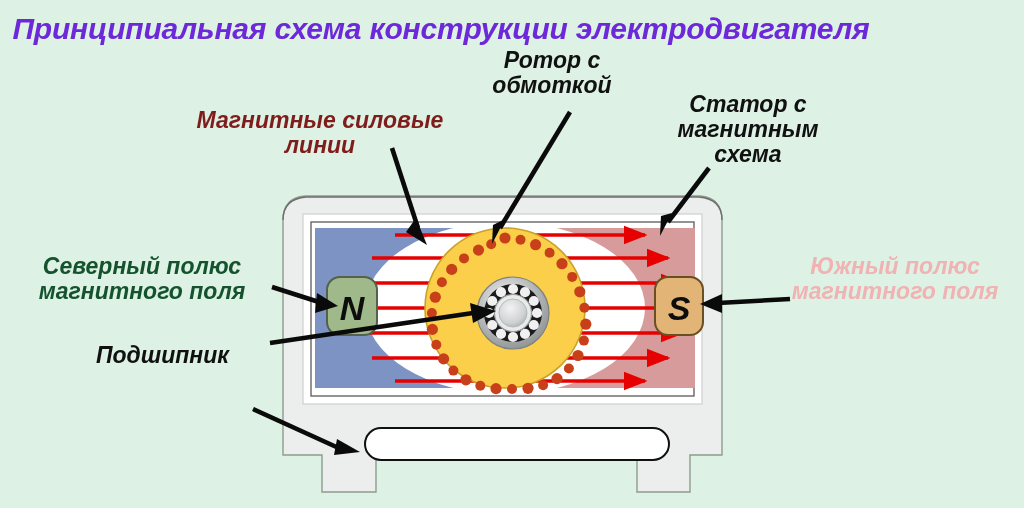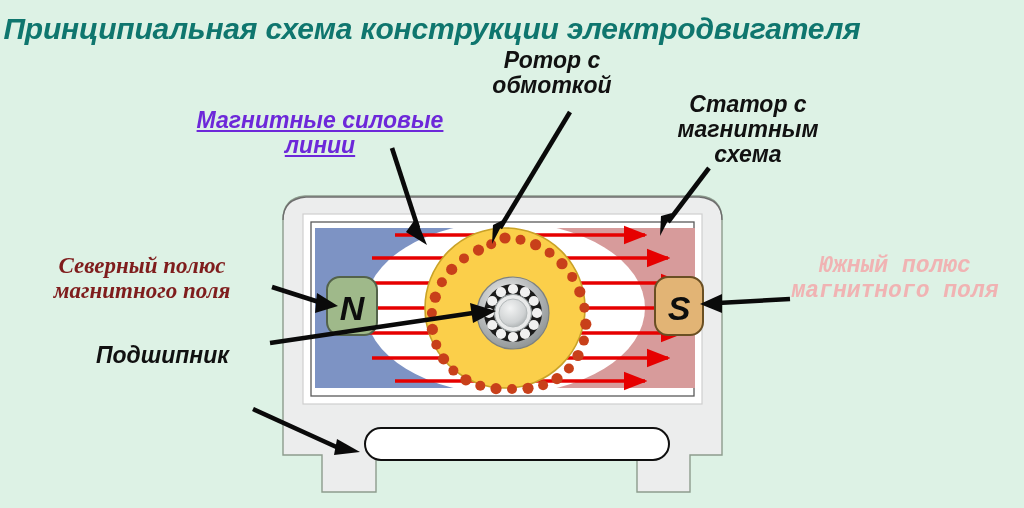--- a/index.html
+++ b/index.html
@@ -6,28 +6,28 @@
   body{
     width:1024px;height:508px;overflow:hidden;
     background:#ddf2e5;
     font-family:"Liberation Sans","DejaVu Sans",sans-serif;
   }
   #stage{position:relative;width:1024px;height:508px;}
   #diagram{position:absolute;inset:0;width:1024px;height:508px;}
 
   .lbl{position:absolute;font-weight:bold;font-style:italic;line-height:1.08;white-space:pre-line;}
   .lbl.blk{color:#111111;}
-  .lbl.red{color:#6d28d9;text-decoration:underline;}
-  .lbl.blue{color:#7f1d1d;font-family:Liberation Serif, serif;}
-  .lbl.pink{color:#f0b3b3;font-family:Liberation Mono, monospace;}
+  .lbl.red{color:#7f1d1d;}
+  .lbl.blue{color:#14532d;}
+  .lbl.pink{color:#f0b3b3;}
 
   #title{
     left:0;top:12px;width:864px;text-align:center;
-    font-size:30px;letter-spacing:-0.2px;color:#0f766e;
-    font-weight:bold;font-style:italic;position:absolute;
+    font-size:30px;letter-spacing:-0.2px;color:#6d28d9;
+    font-weight:bold;font-style:italic;position:absolute;padding-left:9px;
   }
   #rotor-label{left:462px;top:48px;width:180px;text-align:center;font-size:23px;}
   #stator-label{left:648px;top:92px;width:200px;text-align:center;font-size:23px;}
   #fieldlines-label{left:160px;top:108px;width:320px;text-align:center;font-size:23px;}
   #north-label{left:8px;top:254px;width:268px;text-align:center;font-size:23px;}
   #south-label{left:770px;top:254px;width:250px;text-align:center;font-size:23px;}
   #bearing-label{left:96px;top:343px;width:196px;text-align:left;font-size:23px;}
   #housing-label{left:140px;top:398px;width:130px;text-align:left;font-size:23px;}
   #url-text{
     position:absolute;left:367px;top:430px;width:300px;height:28px;

